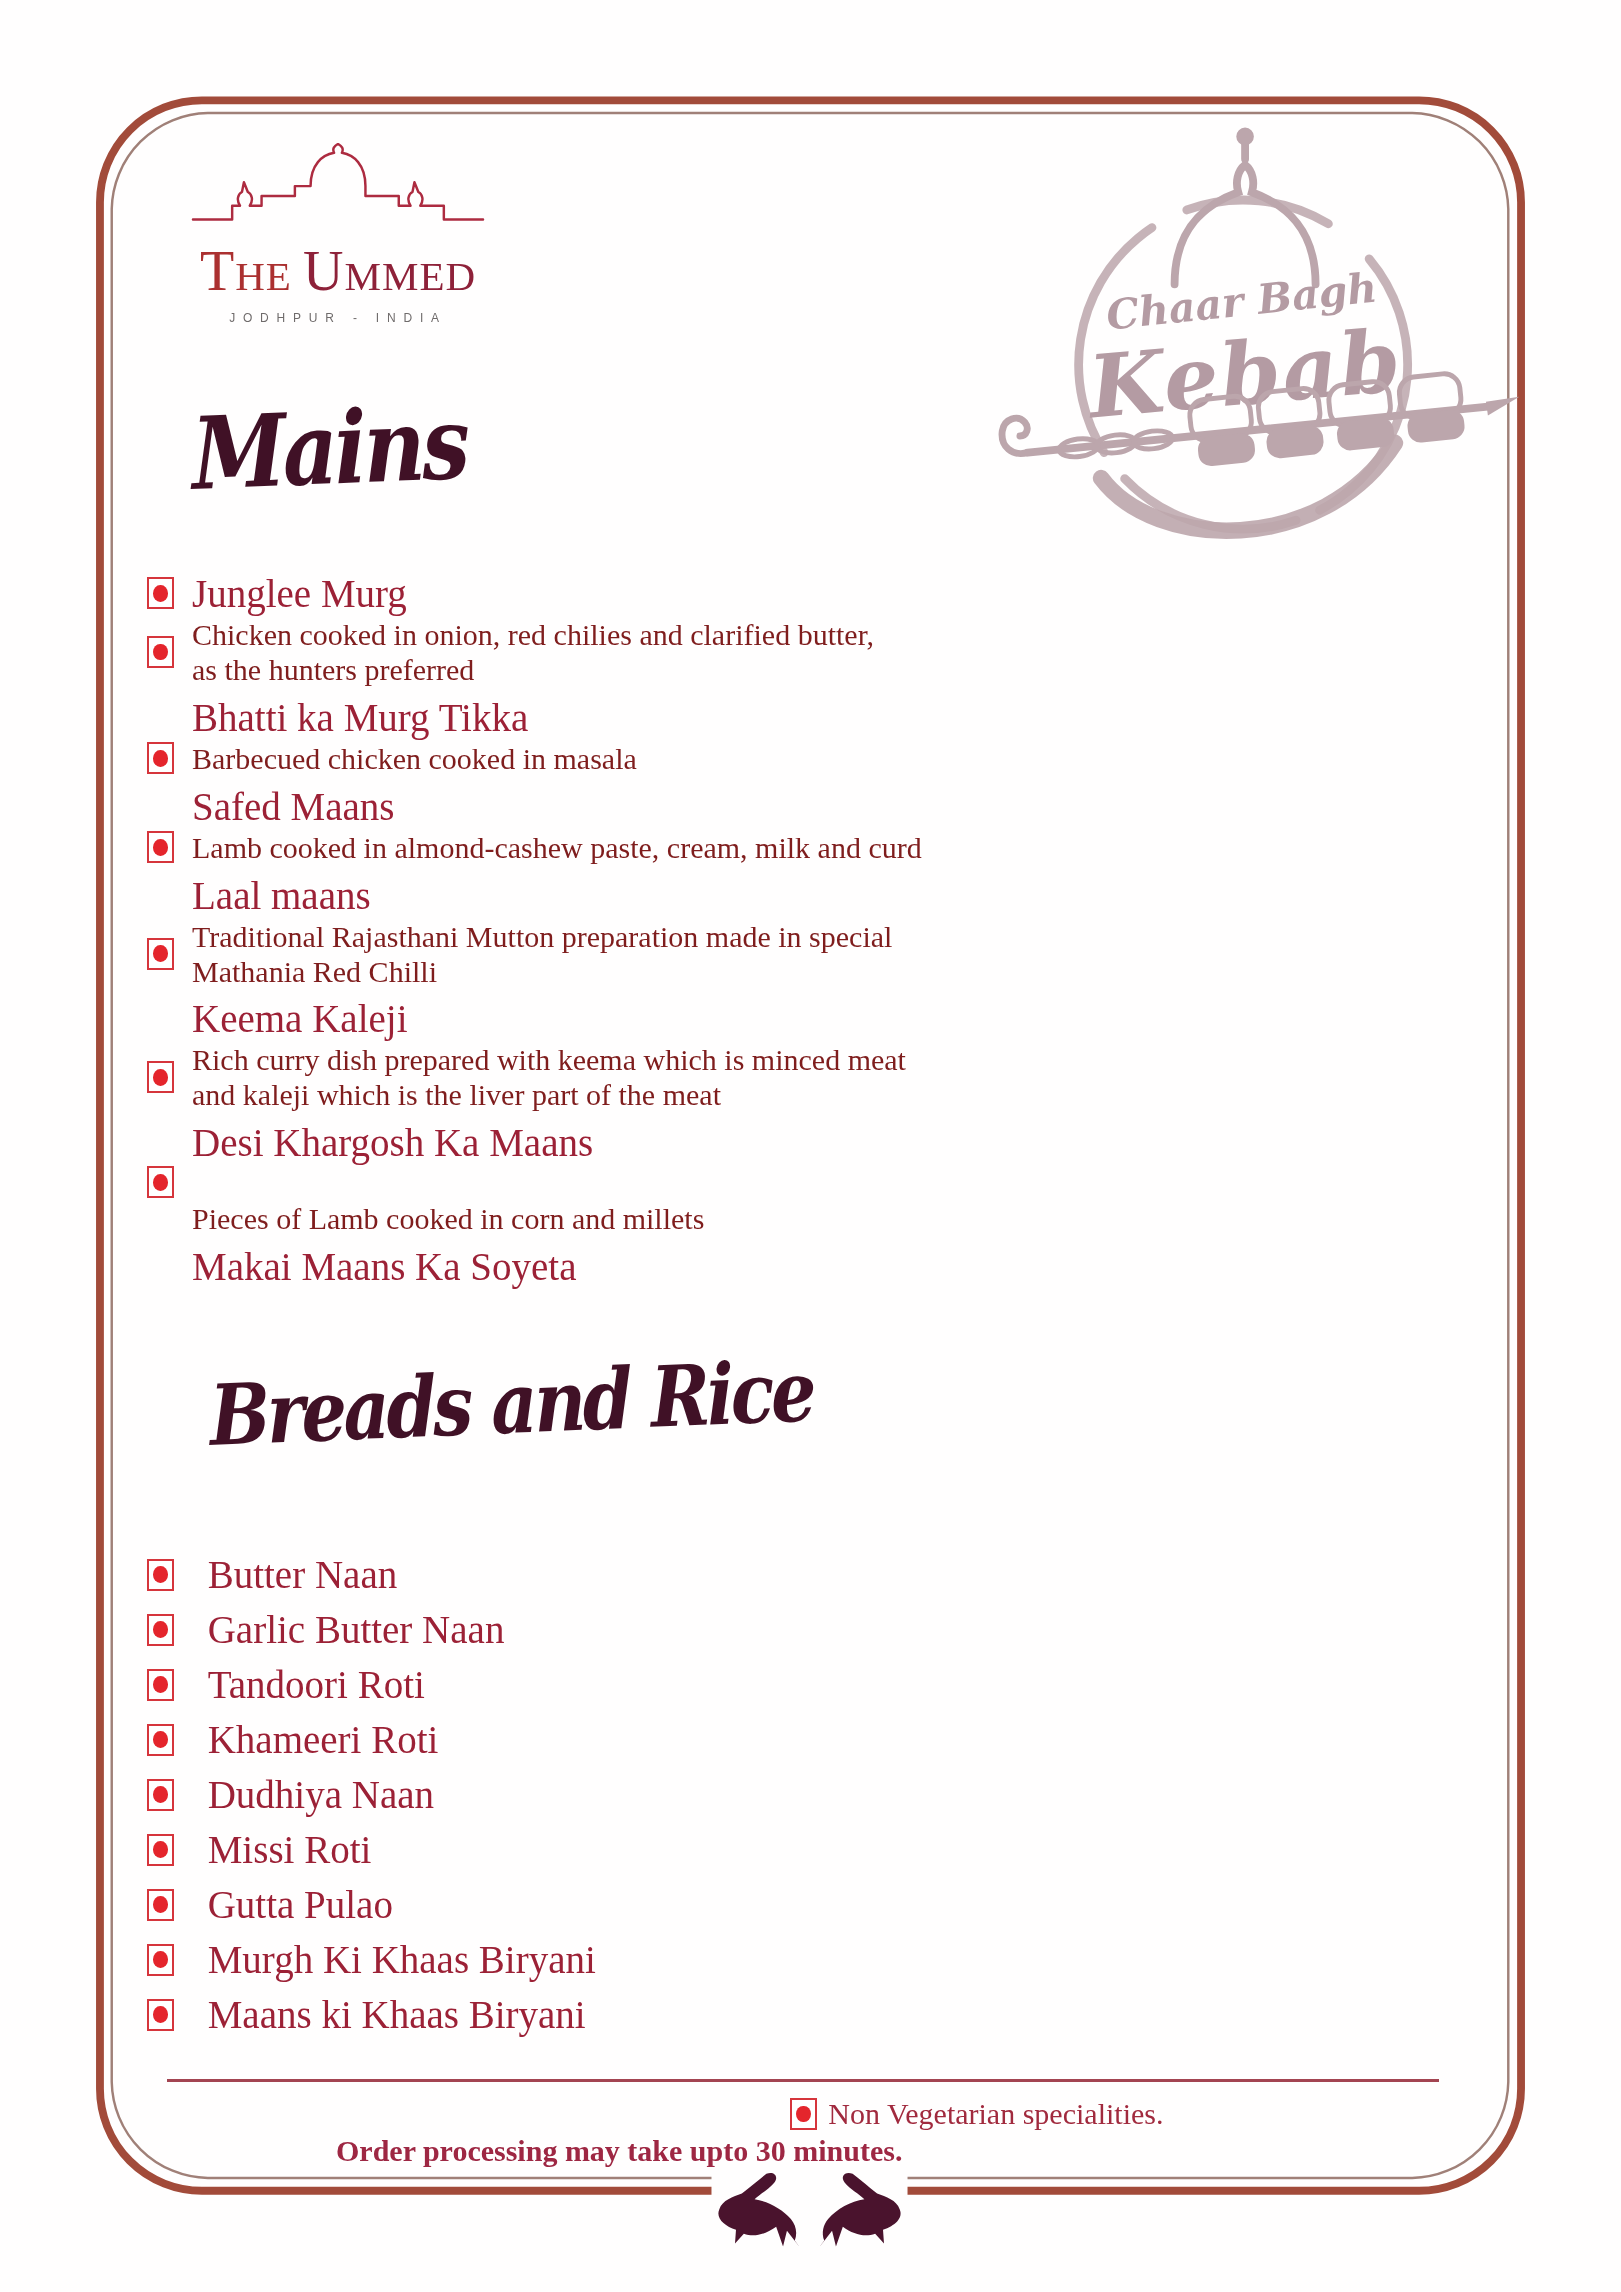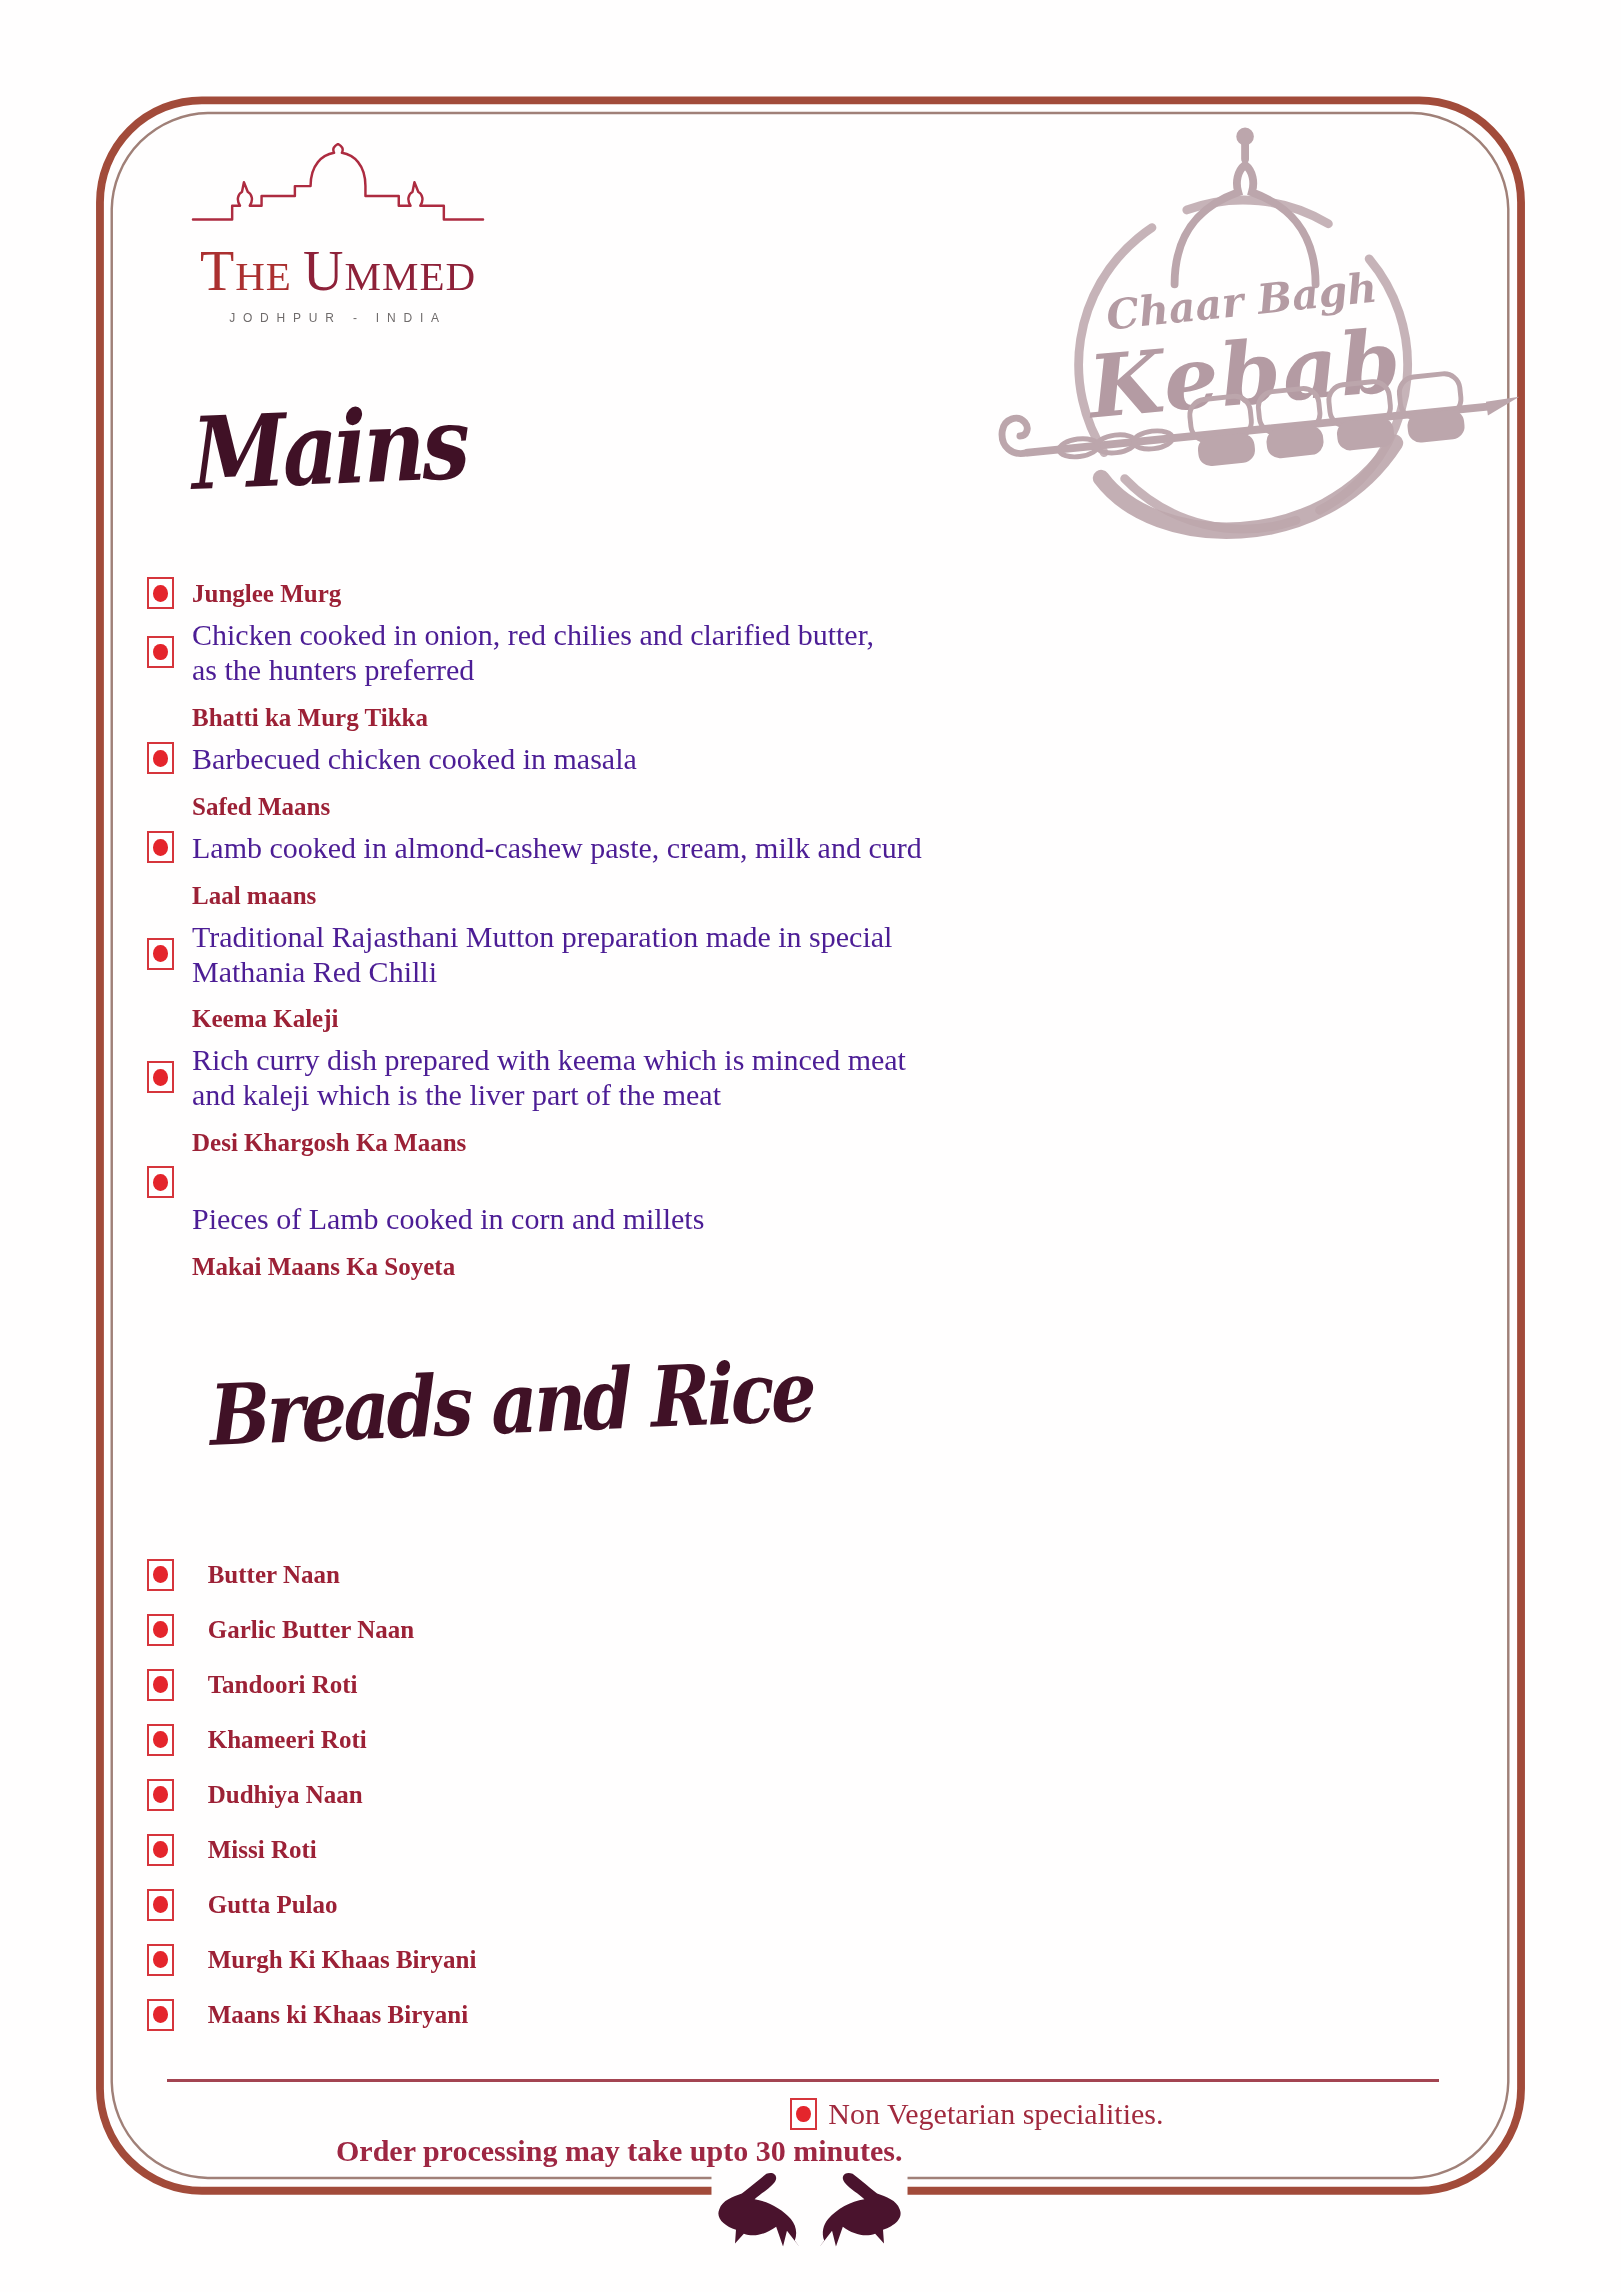--- a/index.html
+++ b/index.html
@@ -30,22 +30,22 @@
   #mains-heading{left:192px;top:404px;font-size:100px;}
   #breads-heading{left:210px;top:1374px;font-size:84px;}
 
   
   #mains-list{position:absolute;left:147px;top:563px;width:1215px;z-index:2;}
   #breads-list{position:absolute;left:147px;top:1547px;width:882px;z-index:2;}
   .mrow{display:flex;align-items:center;}
   .mrow.t{margin-top:6.9px;}
   .mrow.d{margin-bottom:2.9px;}
   .mcol{flex:0 0 45px;width:45px;display:flex;}
-  .iname{font-weight:700;font-size:25px;line-height:47px;color:#9c2136;white-space:nowrap;}
-  .idesc{font-size:30px;line-height:35px;color:#4c1d95;white-space:pre-line;}
+  .iname{font-weight:400;font-size:39px;line-height:47px;color:#9c2136;white-space:nowrap;}
+  .idesc{font-size:30px;line-height:35px;color:#7f1d1d;white-space:pre-line;}
   .brow{height:55px;display:flex;align-items:center;}
   .brow .iname{margin-left:15.7px;}
 
   
   .nv{width:26.5px;height:32px;border:2.9px solid #d6353c;background:#fff;box-sizing:border-box;
       display:flex;align-items:center;justify-content:center;}
   .nv i{display:block;width:14.7px;height:16.7px;border-radius:50%;background:#e4252c;}
 
   
   #divider{position:absolute;left:167px;top:2079px;width:1272px;height:2.9px;background:#a34451;z-index:2;}

